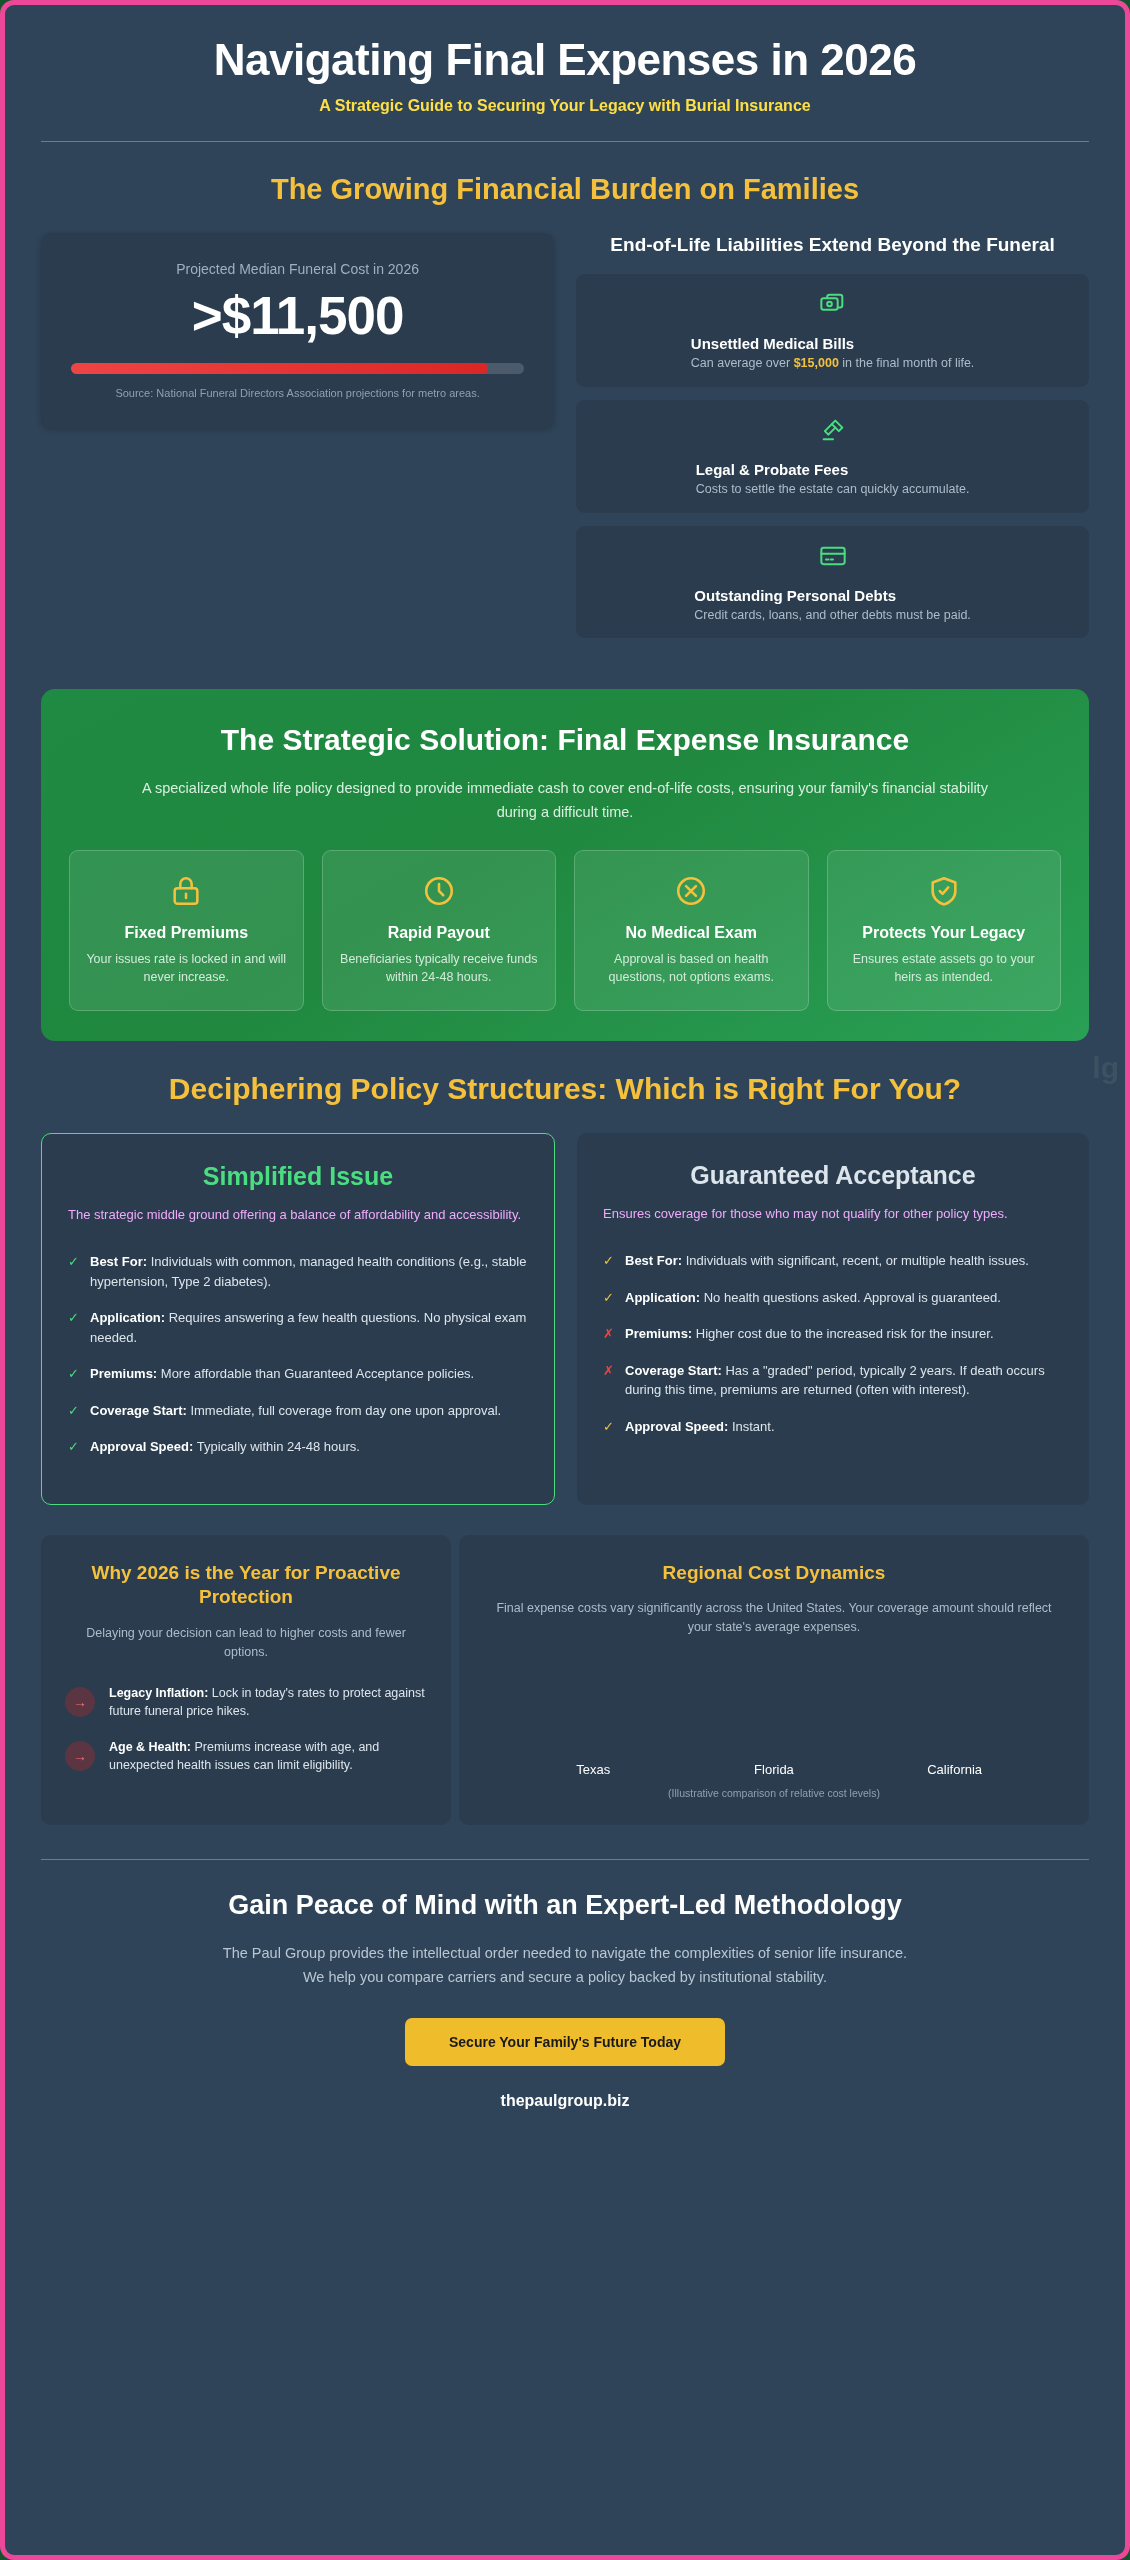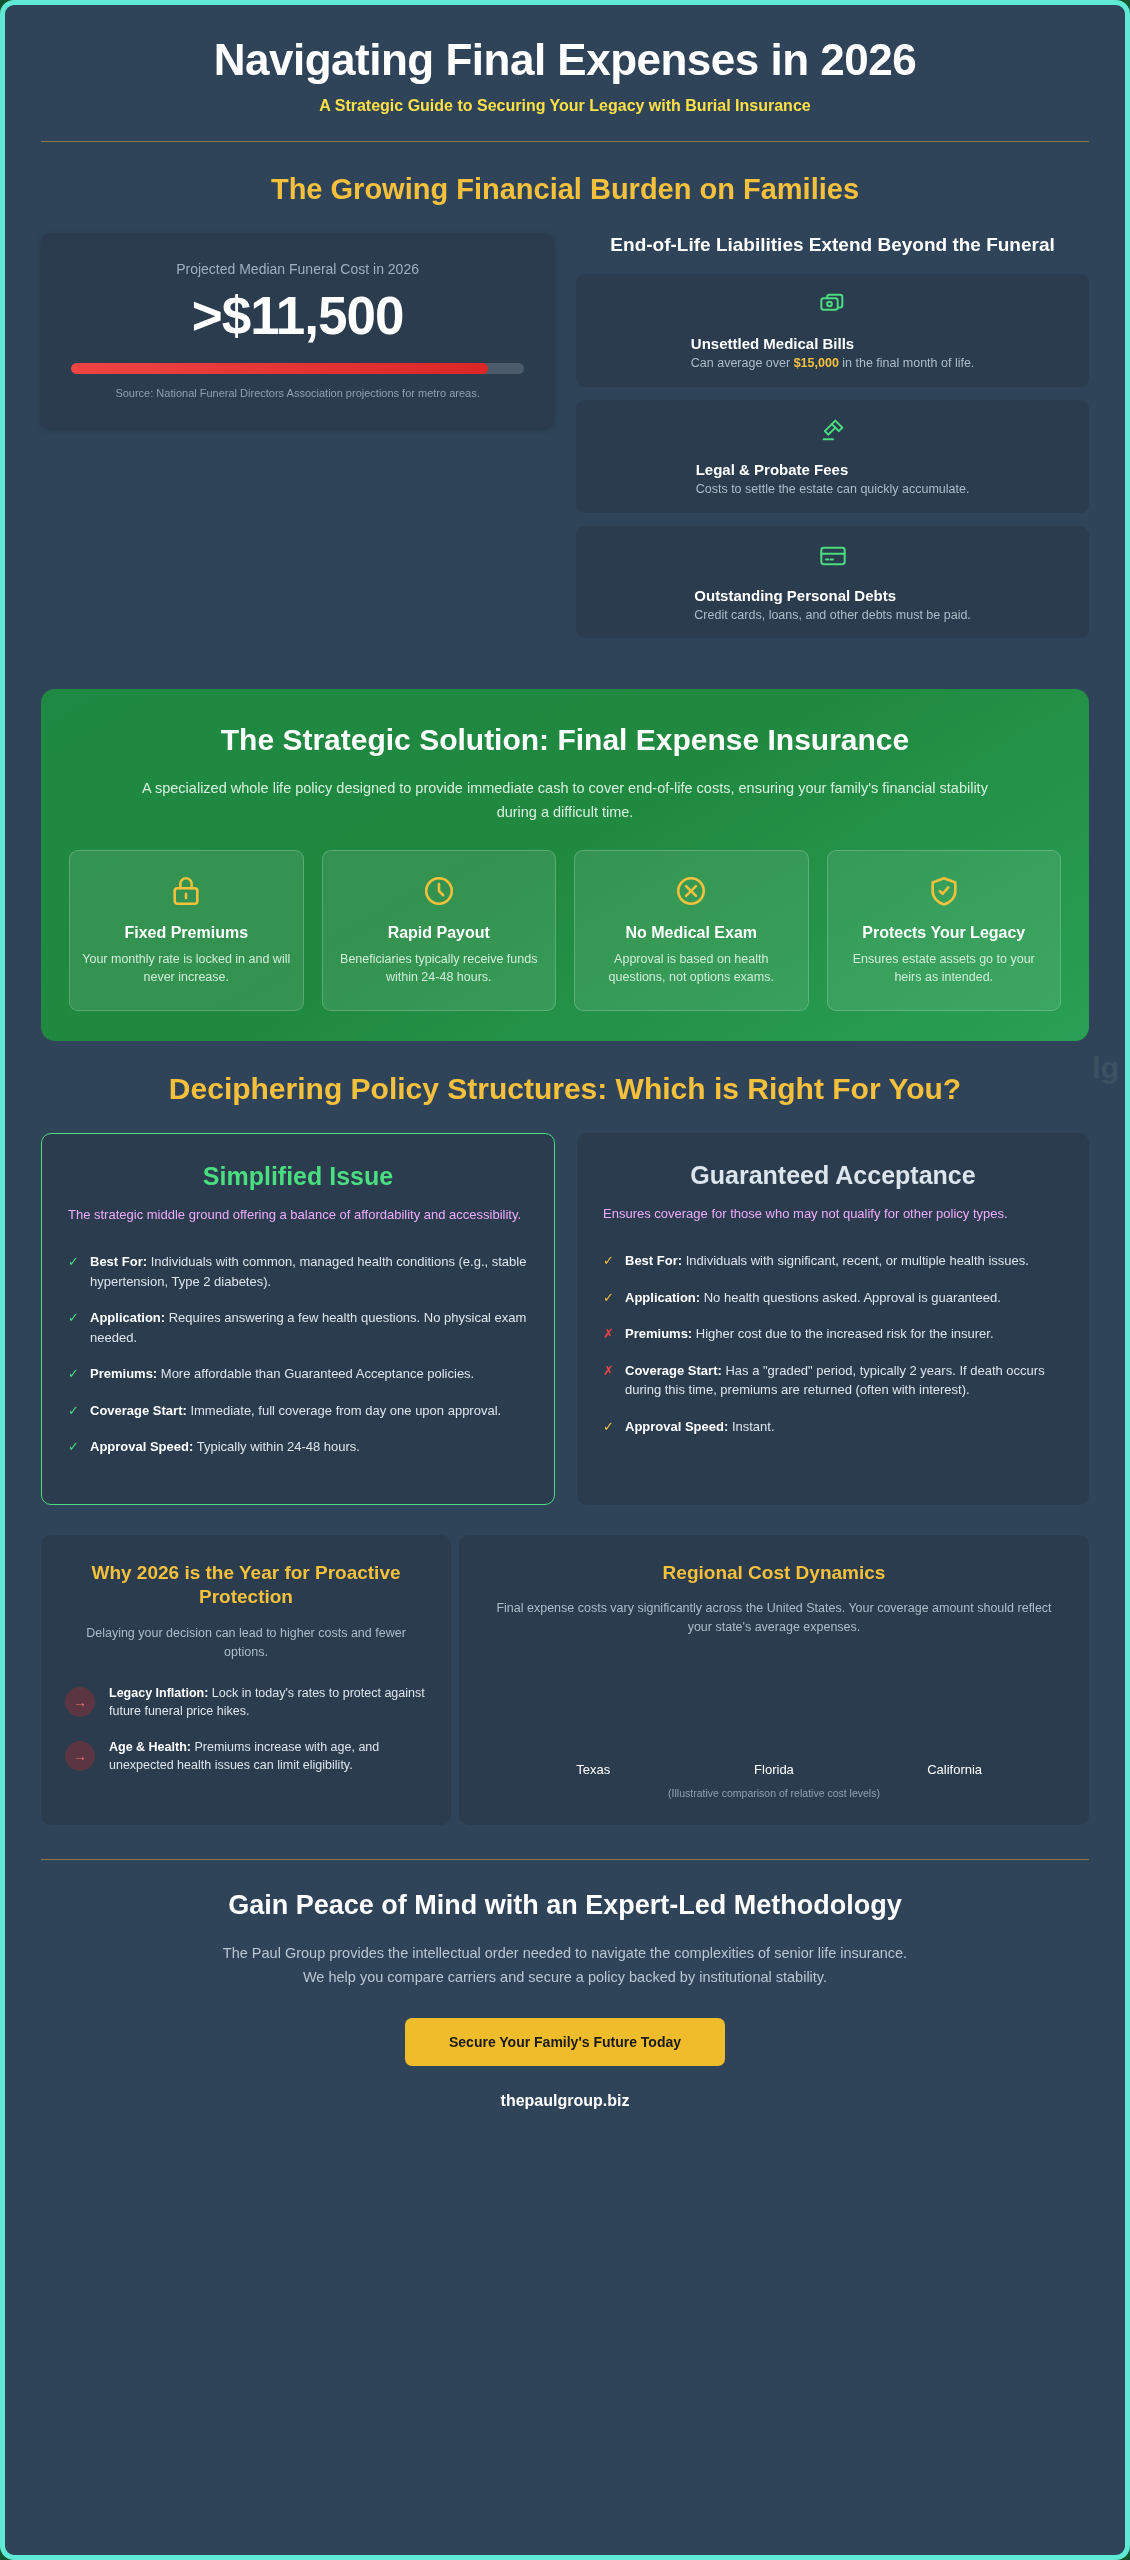--- a/index.html
+++ b/index.html
@@ -5,21 +5,21 @@
   * { box-sizing: border-box; margin: 0; padding: 0; }
   html, body {
     width: 1130px;
     background: #14532d;
     font-family: "Liberation Sans", sans-serif;
   }
   .page {
     width: 1130px;
     min-height: 2560px;
     background: #2f4458;
-    border: 5px solid #5eead4;
+    border: 5px solid #ec4899;
     border-radius: 14px;
     padding: 0 0 1px 0;
     overflow: hidden;
     position: relative;
   }
 
   
   .header { padding: 30px 36px 0 36px; text-align: center; }
   .header h1 {
     font-size: 44px;
@@ -389,21 +389,21 @@
 
       <div class="feat">
         <div class="ic">
           <svg width="34" height="34" viewBox="0 0 24 24" fill="none" stroke="currentColor" stroke-width="1.8" stroke-linecap="round" stroke-linejoin="round">
             <rect x="4" y="10" width="16" height="11" rx="2"></rect>
             <path d="M8 10V7a4 4 0 0 1 8 0v3"></path>
             <path d="M12 14v3"></path>
           </svg>
         </div>
         <div class="t">Fixed Premiums</div>
-        <div class="d">Your monthly rate is locked in and will never increase.</div>
+        <div class="d">Your issues rate is locked in and will never increase.</div>
       </div>
 
       <div class="feat">
         <div class="ic">
           <svg width="34" height="34" viewBox="0 0 24 24" fill="none" stroke="currentColor" stroke-width="1.8" stroke-linecap="round" stroke-linejoin="round">
             <circle cx="12" cy="12" r="9"></circle>
             <path d="M12 7v5l3 3"></path>
           </svg>
         </div>
         <div class="t">Rapid Payout</div>

